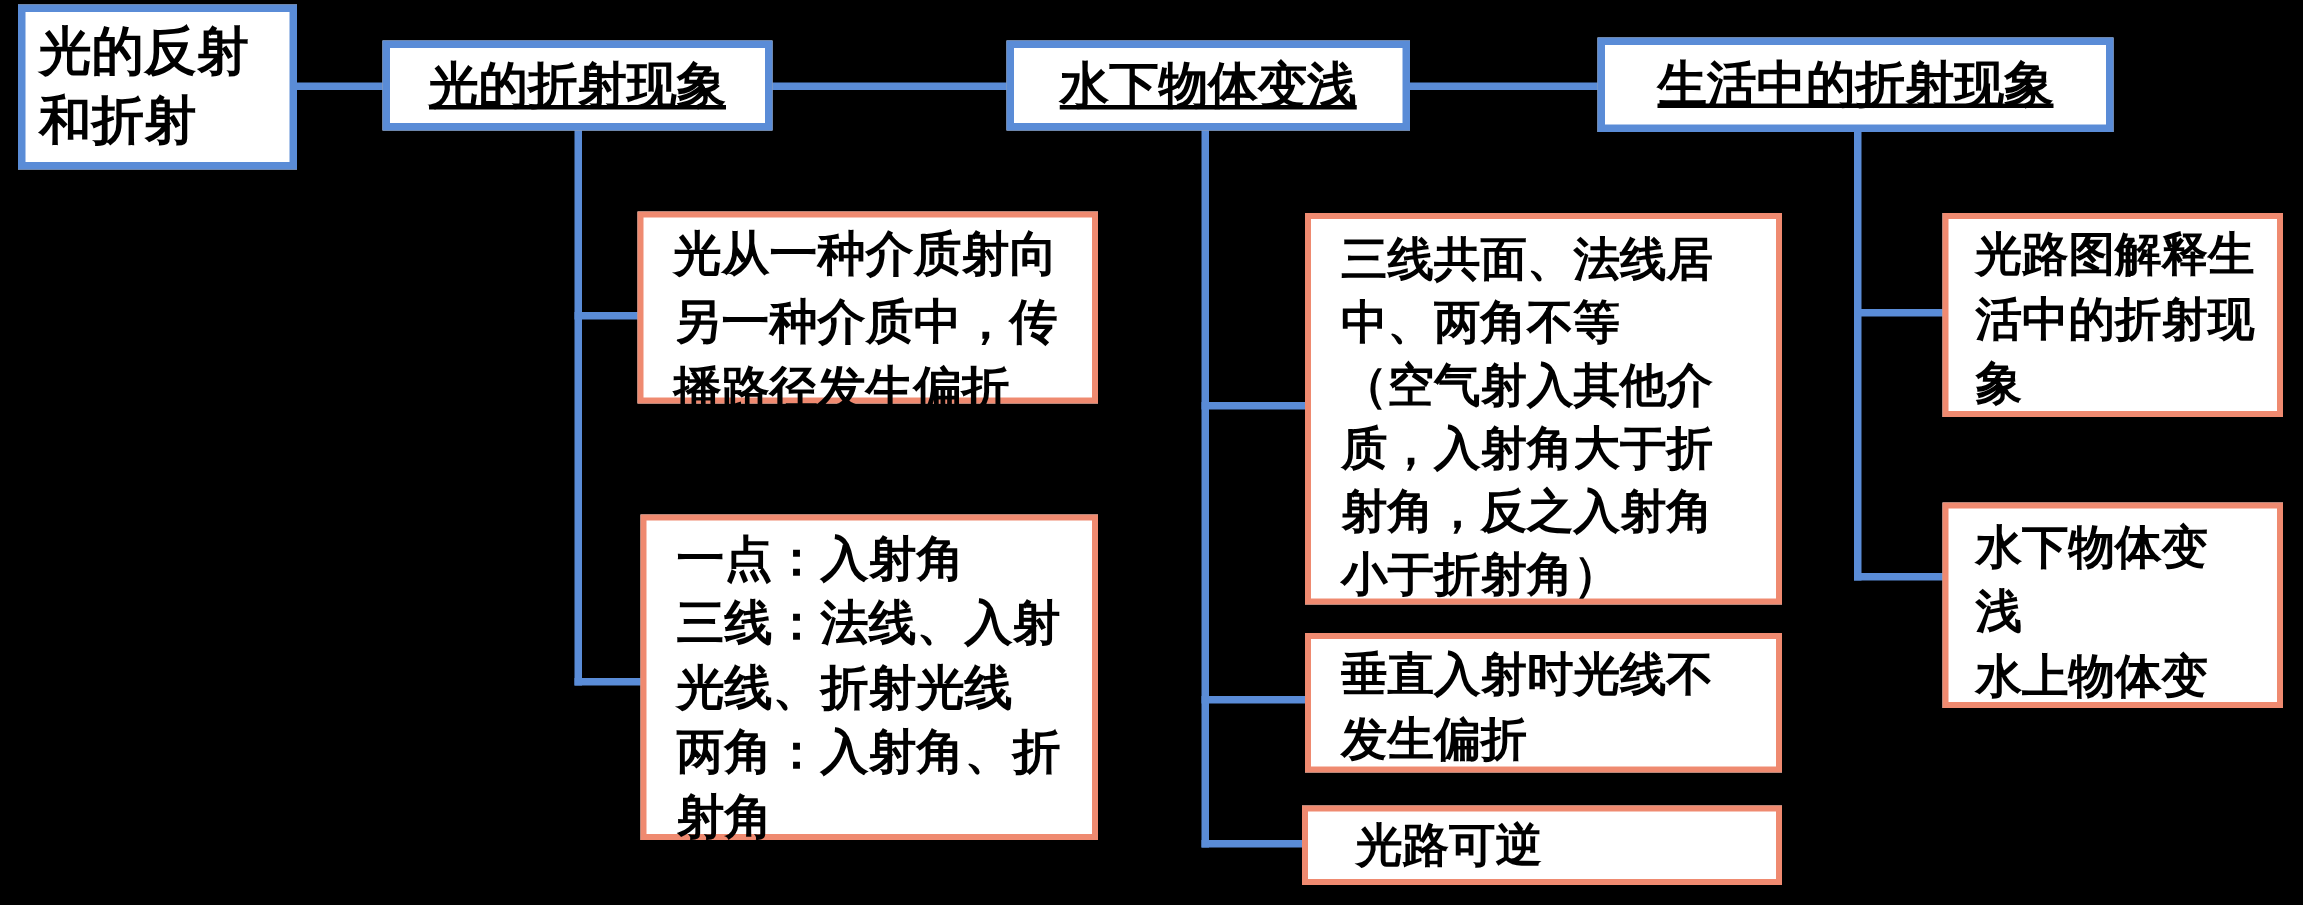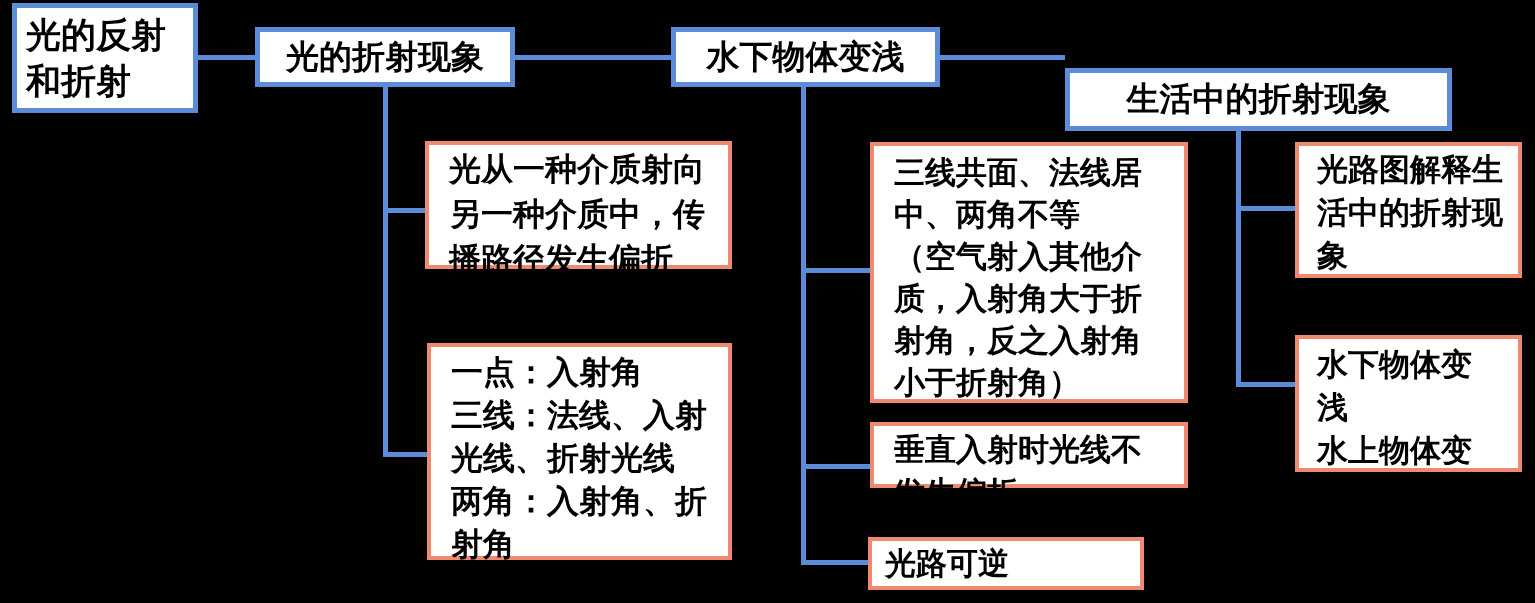--- a/index.html
+++ b/index.html
@@ -24,38 +24,38 @@
   }
   .node {
     position: absolute;
     background: var(--fill);
     color: var(--text);
     font-weight: bold;
     white-space: pre-line;
   }
   .node.blue   { border: 5px solid var(--blue); }
   .node.orange { border: 4px solid var(--orange); }
-  .center { display: flex; align-items: center; justify-content: center; text-align: center; }
+  .center { display: flex; align-items: center; justify-content: center; text-align: center; text-decoration: underline; }
   .vcenter { display: flex; align-items: center; }
   .conn { position: absolute; background: var(--blue); }
 
   
   #n-root { left: 12px;  top: 3px;  width: 186px; height: 110px; font-size: 35px; line-height: 46px; padding-left: 9px; }
   #n-b1   { left: 255px; top: 27px; width: 260px; height: 60px;  font-size: 33px; }
   #n-b2   { left: 671px; top: 27px; width: 269px; height: 60px;  font-size: 33px; }
-  #n-b3   { left: 1065px;top: 25px; width: 387px; height: 63px;  font-size: 33px; margin-top: 43px; }
+  #n-b3   { left: 1065px;top: 25px; width: 344px; height: 63px;  font-size: 33px; }
 
   
   #n-l1 { left: 425px; top: 141px; width: 307px; height: 128px; font-size: 32px; line-height: 45px; padding: 2px 6px 0 20px; }
   #n-l2 { left: 427px; top: 343px; width: 305px; height: 217px; font-size: 32px; line-height: 43px; padding: 4px 6px 0 20px; }
 
   
   #n-m1 { left: 870px; top: 142px; width: 318px; height: 261px; font-size: 31px; line-height: 42px; padding: 6px 6px 0 20px; }
-  #n-m2 { left: 870px; top: 422px; width: 318px; height: 66px;  font-size: 31px; line-height: 43px; padding: 2px 6px 0 20px; }
-  #n-m3 { left: 868px; top: 537px; width: 276px; height: 53px;  font-size: 31px; padding-left: 13px; }
+  #n-m2 { left: 870px; top: 422px; width: 318px; height: 93px;  font-size: 31px; line-height: 43px; padding: 2px 6px 0 20px; }
+  #n-m3 { left: 868px; top: 537px; width: 320px; height: 53px;  font-size: 31px; padding-left: 32px; }
 
   
   #n-r1 { left: 1295px; top: 142px; width: 227px; height: 136px; font-size: 31px; line-height: 43px; padding: 2px 4px 0 18px; }
   #n-r2 { left: 1295px; top: 335px; width: 227px; height: 137px; font-size: 31px; line-height: 43px; padding: 4px 19px 0 18px; }
 
   
   #c-root-b1 { left: 198px;  top: 55px;  width: 57px;  height: 5px; }
   #c-b1-b2   { left: 515px;  top: 55px;  width: 156px; height: 5px; }
   #c-b2-b3   { left: 940px;  top: 55px;  width: 125px; height: 5px; }
 

